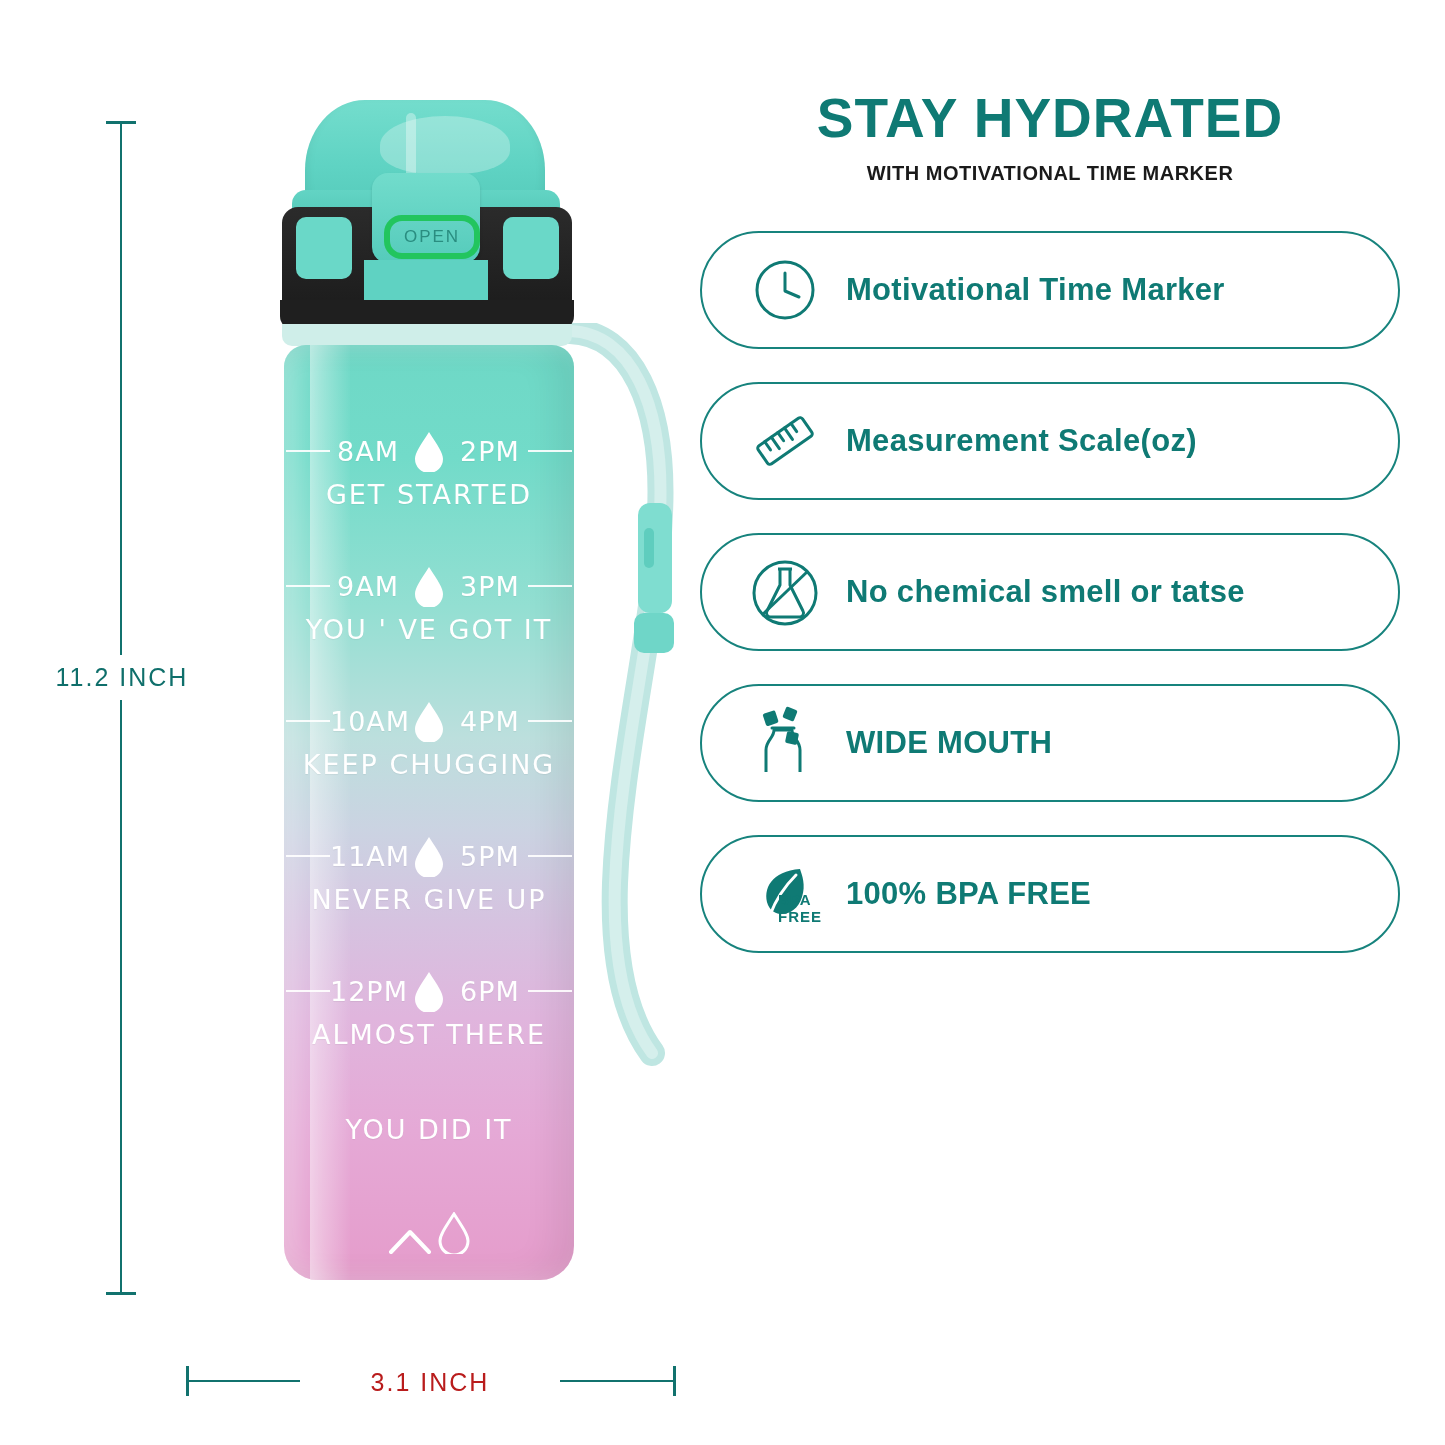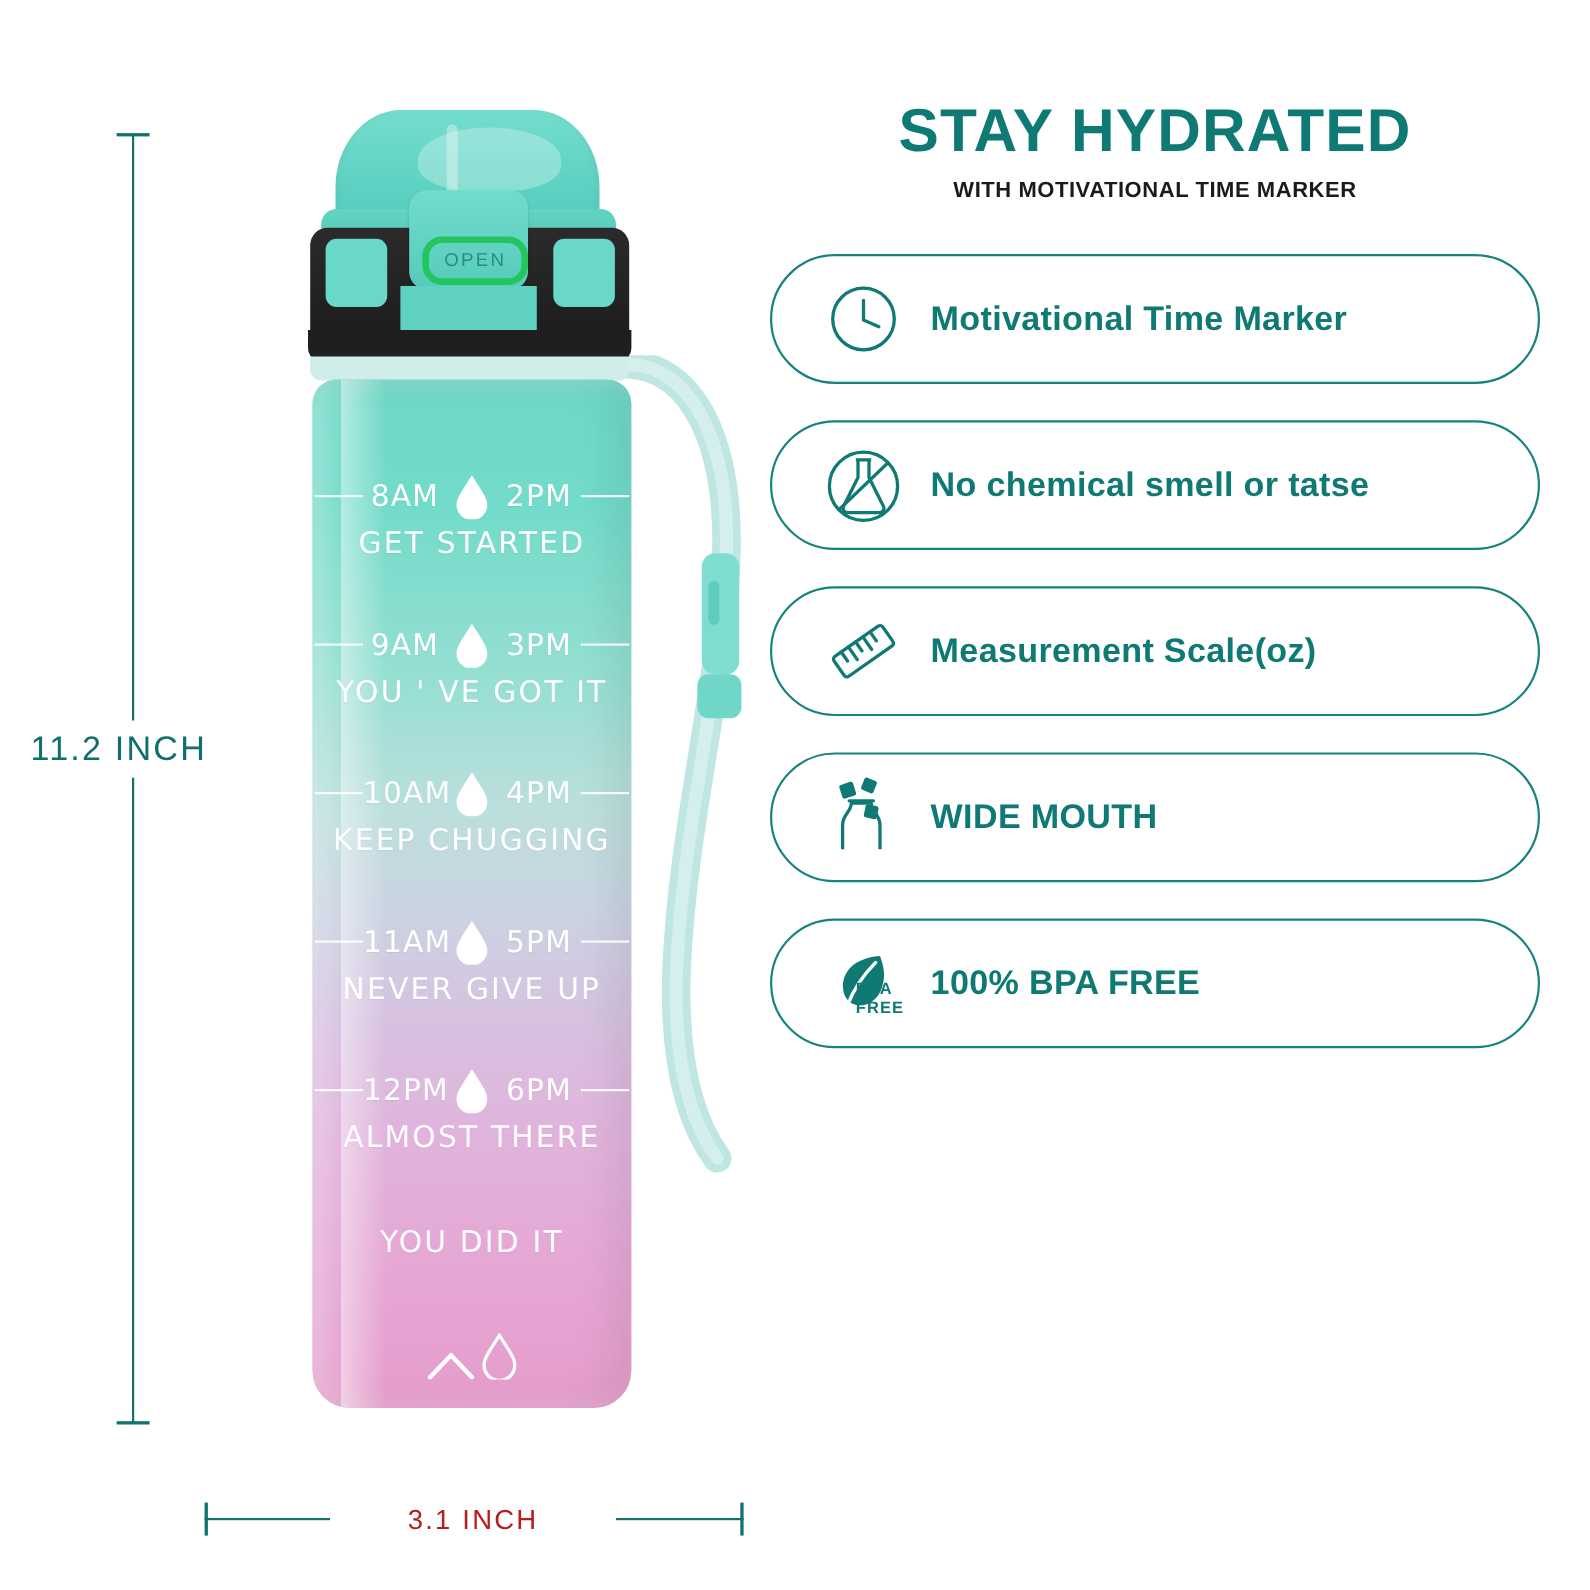--- a/index.html
+++ b/index.html
@@ -34,25 +34,25 @@
     left: 106px;
     width: 30px;
     height: 3px;
     background: #11726e;
   }
   .dim-v-cap-top { top: 121px; }
   .dim-v-cap-bot { top: 1292px; }
 
   .dim-v-label {
     position: absolute;
-    left: 18px;
+    left: 32px;
     top: 655px;
     width: 180px;
     text-align: center;
-    font-size: 31px;
+    font-size: 25px;
     letter-spacing: 2px;
     color: #0f6f6b;
     background: #ffffff;
     padding: 8px 0;
   }
 
   .dim-h-line {
     position: absolute;
     left: 186px;
     top: 1380px;
@@ -522,38 +522,38 @@
             <circle cx="35" cy="35" r="28" fill="none" stroke="#0f7a74" stroke-width="3"></circle>
             <path d="M35 18 L35 36 L49 42" fill="none" stroke="#0f7a74" stroke-width="3" stroke-linecap="round" stroke-linejoin="round"></path>
           </svg>
         </div>
         <div class="flabel">Motivational Time Marker</div>
       </div>
 
       <div class="feature">
         <div class="ficon">
           <svg width="70" height="70" viewBox="0 0 70 70">
-            <path d="M28 12 L42 12 M30 12 L30 28 L17 54 A4 4 0 0 0 21 60 L49 60 A4 4 0 0 0 53 54 L40 28 L40 12" fill="none" stroke="#0f7a74" stroke-width="3" stroke-linejoin="round"></path>
-            <circle cx="35" cy="36" r="31" fill="none" stroke="#0f7a74" stroke-width="3"></circle>
-            <line x1="12" y1="58" x2="58" y2="14" stroke="#0f7a74" stroke-width="3"></line>
-          </svg>
-        </div>
-        <div class="flabel">No chemical  smell or tatse</div>
-      </div>
-
-      <div class="feature">
-        <div class="ficon">
-          <svg width="70" height="70" viewBox="0 0 70 70">
             <g transform="rotate(-35 35 35)">
               <rect x="8" y="24" width="54" height="22" rx="3" fill="none" stroke="#0f7a74" stroke-width="3"></rect>
               <path d="M18 24 L18 34 M26 24 L26 38 M34 24 L34 34 M42 24 L42 38 M50 24 L50 34" stroke="#0f7a74" stroke-width="3" stroke-linecap="round"></path>
             </g>
           </svg>
         </div>
         <div class="flabel">Measurement Scale(oz)</div>
+      </div>
+
+      <div class="feature">
+        <div class="ficon">
+          <svg width="70" height="70" viewBox="0 0 70 70">
+            <path d="M28 12 L42 12 M30 12 L30 28 L17 54 A4 4 0 0 0 21 60 L49 60 A4 4 0 0 0 53 54 L40 28 L40 12" fill="none" stroke="#0f7a74" stroke-width="3" stroke-linejoin="round"></path>
+            <circle cx="35" cy="36" r="31" fill="none" stroke="#0f7a74" stroke-width="3"></circle>
+            <line x1="12" y1="58" x2="58" y2="14" stroke="#0f7a74" stroke-width="3"></line>
+          </svg>
+        </div>
+        <div class="flabel">No chemical  smell or tatse</div>
       </div>
 
       <div class="feature">
         <div class="ficon">
           <svg width="74" height="74" viewBox="0 0 74 74">
             <path d="M20 66 L20 44 C20 34, 28 32, 28 24 L46 24 C46 32, 54 34, 54 44 L54 66" fill="none" stroke="#0f7a74" stroke-width="3" stroke-linejoin="round"></path>
             <path d="M26 22 L48 22" stroke="#0f7a74" stroke-width="3" stroke-linecap="round"></path>
             <rect x="18" y="6" width="13" height="13" rx="2" fill="#0f7a74" transform="rotate(-18 24 12)"></rect>
             <rect x="38" y="2" width="12" height="12" rx="2" fill="#0f7a74" transform="rotate(22 44 8)"></rect>
             <rect x="40" y="26" width="12" height="12" rx="2" fill="#0f7a74" transform="rotate(12 46 32)"></rect>

